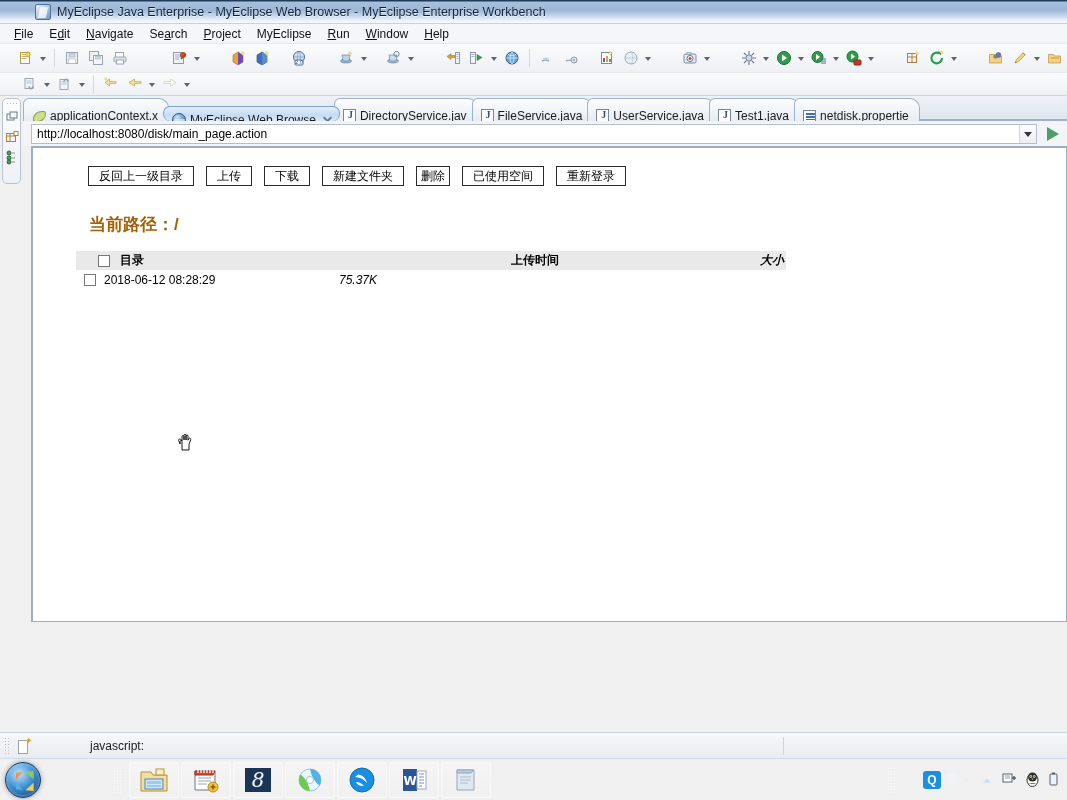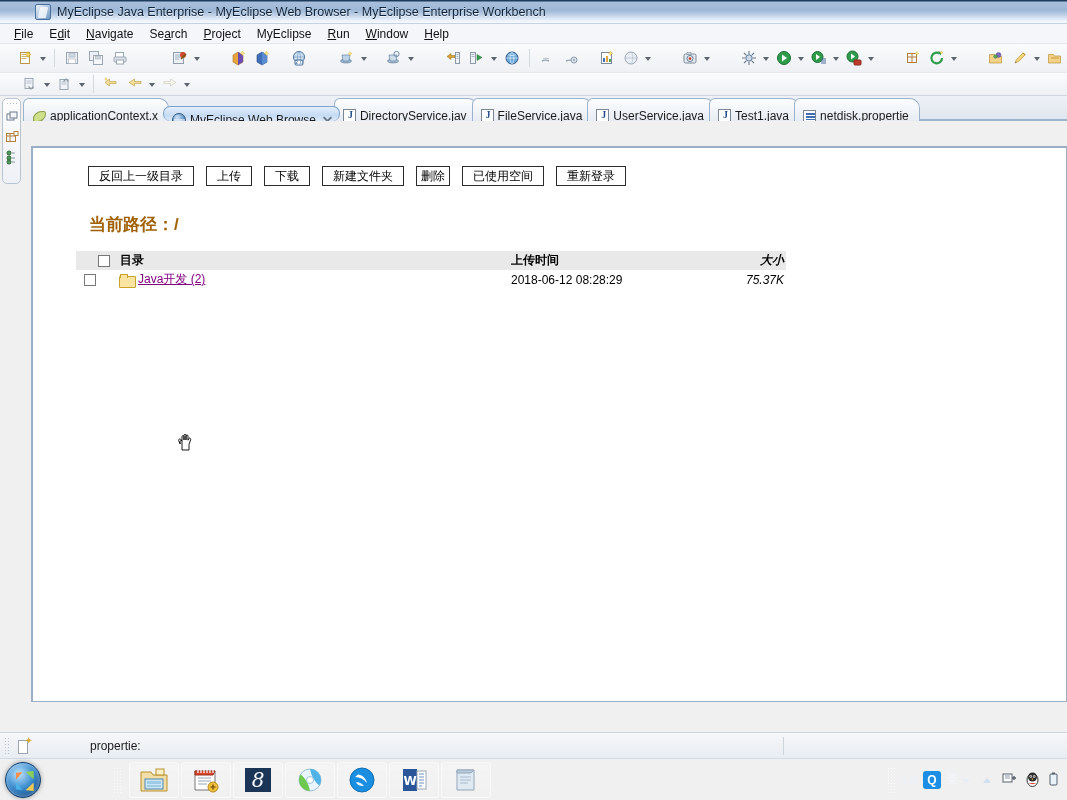--- a/index.html
+++ b/index.html
@@ -186,21 +186,21 @@
   .gobtn { width: 24px; height: 22px; margin: 0 2px 0 4px; position: relative;
     display:flex;align-items:center;justify-content:center; }
   .gobtn::after{
     content:""; width:0;height:0;
     border-top:7px solid transparent;border-bottom:7px solid transparent;
     border-left:12px solid #2f8f4e; opacity:.85;
   }
 
   
   .viewport {
-    position: absolute; left: 8px; top: 50px; width: 1036px; height: 556px;
+    position: absolute; left: 8px; top: 50px; width: 1036px; height: 476px;
     background: #fff; border: 2px solid #9aafc6; border-right-width:1px; border-bottom-width:1px;
     overflow: hidden;
   }
 
   .btnrow { position: absolute; left: 55px; top: 18px; display: flex; align-items: center; }
   .htmlbtn {
     font-family: "Liberation Sans", sans-serif;
     font-size: 12px; color: #000;
     background: #fff;
     border: 1px solid #2b2b2b;
@@ -661,20 +661,27 @@
       <div class="tab">
         <span class="ic-java"></span>
         <span>Test1.java</span>
       </div>
       <div class="tab">
         <span class="ic-props"></span>
         <span>netdisk.propertie</span>
       </div>
     </div>
 
+    <div class="urlbar">
+      <div class="combo">
+        <span class="urltext">http://localhost:8080/disk/main_page.action</span>
+        <span class="combo-arrow"></span>
+      </div>
+      <div class="gobtn"></div>
+    </div>
 
     <div class="viewport">
 
       <div class="btnrow">
         <button class="htmlbtn">反回上一级目录</button>
         <button class="htmlbtn">上传</button>
         <button class="htmlbtn">下载</button>
         <button class="htmlbtn">新建文件夹</button>
         <button class="htmlbtn narrow">删除</button>
         <button class="htmlbtn">已使用空间</button>
@@ -691,39 +698,35 @@
             <span class="cbox"></span>
           </div>
           <div class="c-name">目录</div>
           <div class="c-time">上传时间</div>
           <div class="c-size">大小</div>
         </div>
         <div class="frow">
           <div class="cbcell">
             <span class="cbox"></span>
           </div>
-          <div class="c-name">
-            <span class="ic-folder"></span>
-            <a class="flink" href="#">Java开发 (2)</a>
-          </div>
           <div class="c-time">2018-06-12 08:28:29</div>
           <div class="c-size">75.37K</div>
         </div>
       </div>
 
       <svg class="cursor-hand" viewBox="0 0 17 20">
         <path d="M5 19V10.5c0-.6-.3-1-.9-1-.6 0-1 .4-1 1V13l-1.4-3.4c-.3-.7.1-1.4.8-1.6.6-.2 1.2.1 1.5.7L5 10V5.6c0-.6.4-1 1-1s1 .4 1 1V9V4.3c0-.6.4-1 1-1s1 .4 1 1V9V5c0-.6.4-1 1-1s1 .4 1 1v4.2l.6-1.4c.3-.6.9-.9 1.5-.6.6.3.8.9.6 1.5L12 13.5V19z" fill="#fff" stroke="#000" stroke-width=".9"></path>
       </svg>
     </div>
   </div>
 
   <div class="statusbar">
     <div class="sb-grip"></div>
     <div class="sb-icon"></div>
-    <div class="sb-text">propertie:</div>
+    <div class="sb-text">javascript:</div>
     <div class="sb-div"></div>
   </div>
 
   <div class="taskbar">
     <div class="startorb"></div>
     <div class="tb-grip"></div>
 
     <div class="tbitem">
       <svg width="30" height="28" viewBox="0 0 30 28">
         <path d="M2 6h10l2 3h14v16H2z" fill="#f2dfa8" stroke="#b98f2c"></path>

